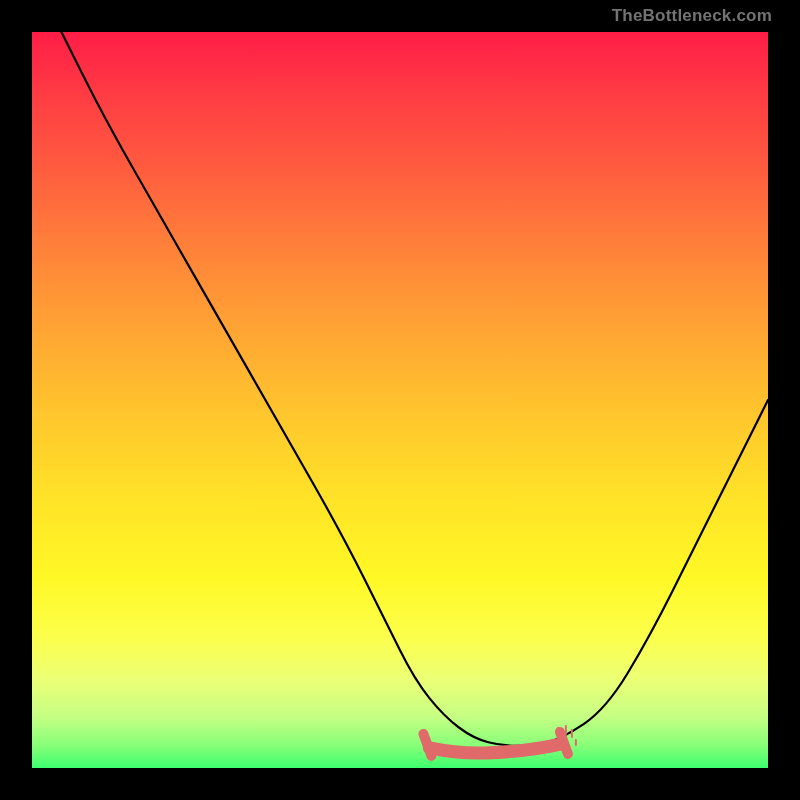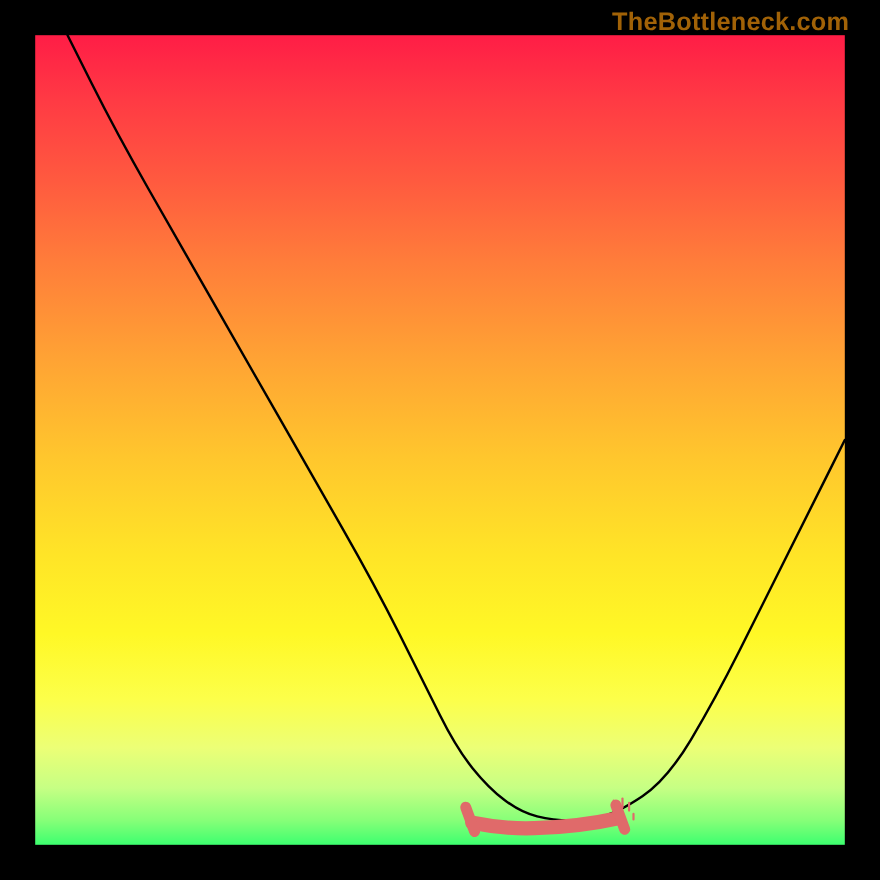--- a/index.html
+++ b/index.html
@@ -37,22 +37,22 @@
       #ecff76 88%,
       #c6ff84 93%,
       #86ff78 97%,
       #3dff6f 100%
     );
   }
   .watermark {
     position: absolute;
     top: 6px;
     right: 28px;
-    color: #a16207;
-    font-size: 23px;
+    color: #737373;
+    font-size: 17px;
     font-weight: 600;
     letter-spacing: 0.2px;
     user-select: none;
   }
   svg.curve {
     position: absolute;
     inset: 0;
     width: 100%;
     height: 100%;
     overflow: visible;

